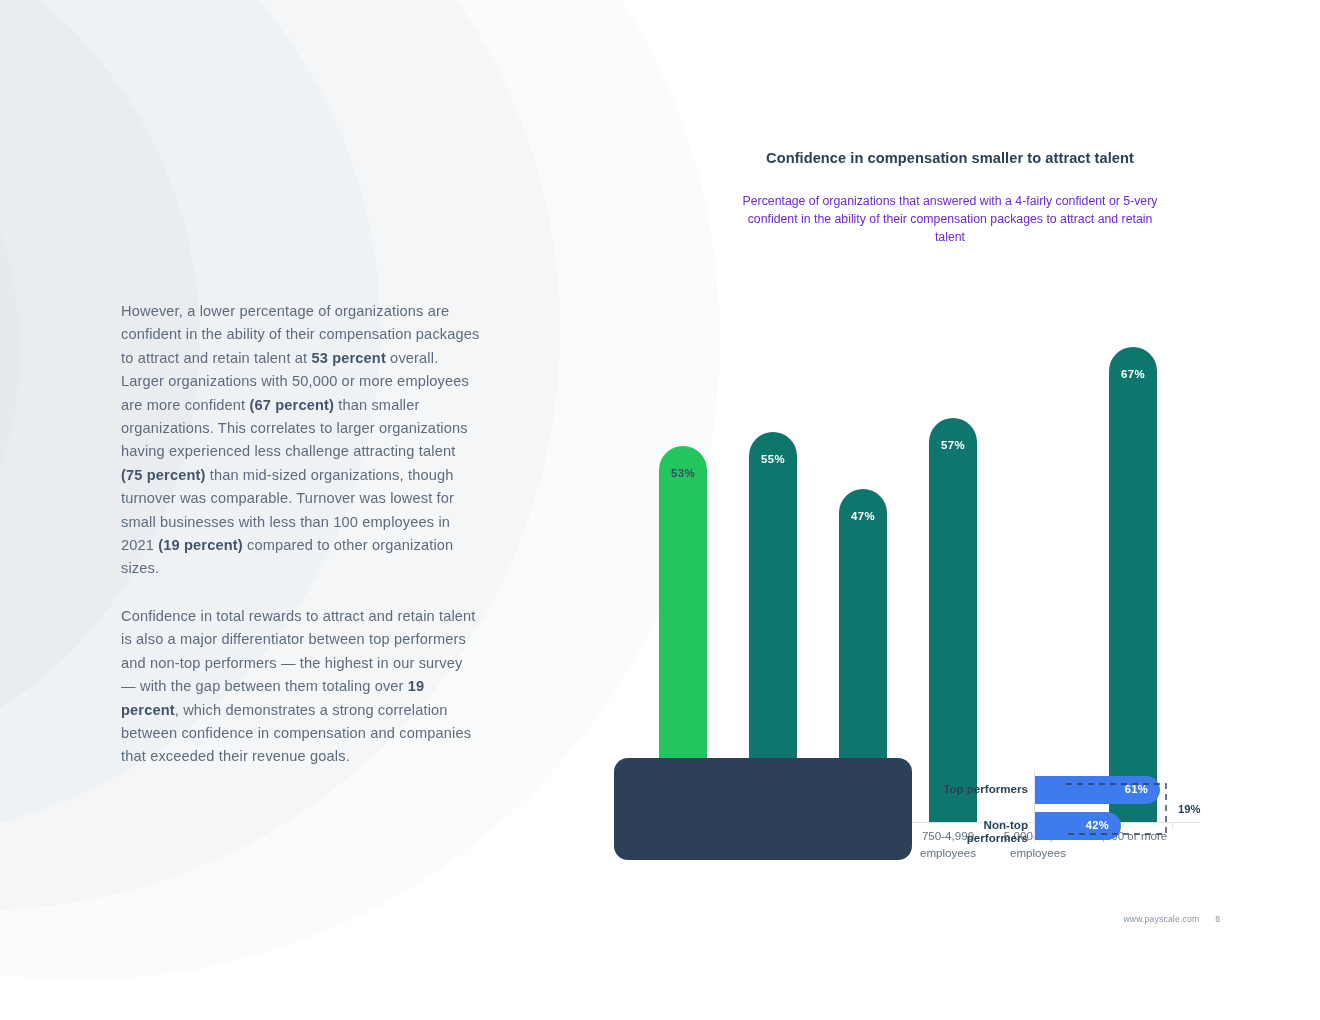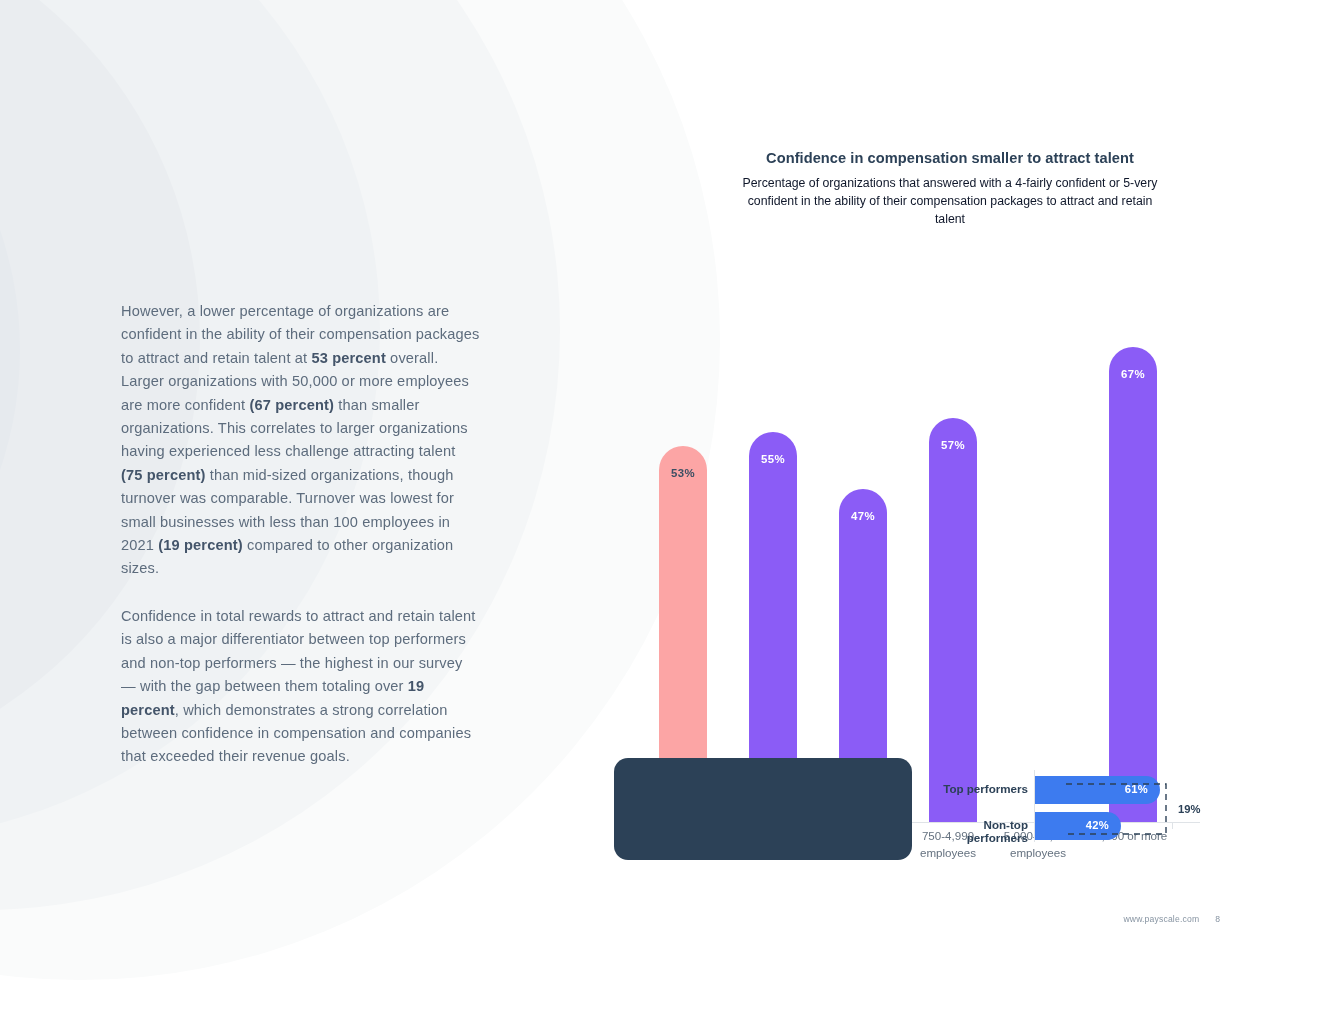--- a/index.html
+++ b/index.html
@@ -71,22 +71,22 @@
     font-size: 14.6px;
     font-weight: bold;
     color: #2c4157;
     margin: 20px 0 0 0;
     letter-spacing: 0.005em;
   }
   #chart-subtitle {
     text-align: center;
     font-size: 12.3px;
     line-height: 18.2px;
-    color: #0f172a;
-    margin: 8px auto 0 auto;
+    color: #6d28d9;
+    margin: 26px auto 0 auto;
     width: 420px;
   }
 
   
   #vbar-chart {
     position: absolute;
     left: 30px;
     top: 125px;
     width: 570px;
     height: 620px;
@@ -103,24 +103,24 @@
     bottom: 0;
     width: 90px;
     height: 100%;
   }
   .vbar {
     position: absolute;
     bottom: 0;
     left: 21px;
     width: 48px;
     border-radius: 24px 24px 0 0;
-    background: #8b5cf6;
+    background: #0f766e;
   }
   .vbar.is-overall {
-    background: #fca5a5;
+    background: #22c55e;
   }
   .vbar-value {
     position: absolute;
     top: 21px;
     left: 0;
     right: 0;
     text-align: center;
     font-size: 11.4px;
     font-weight: bold;
     color: #ffffff;

